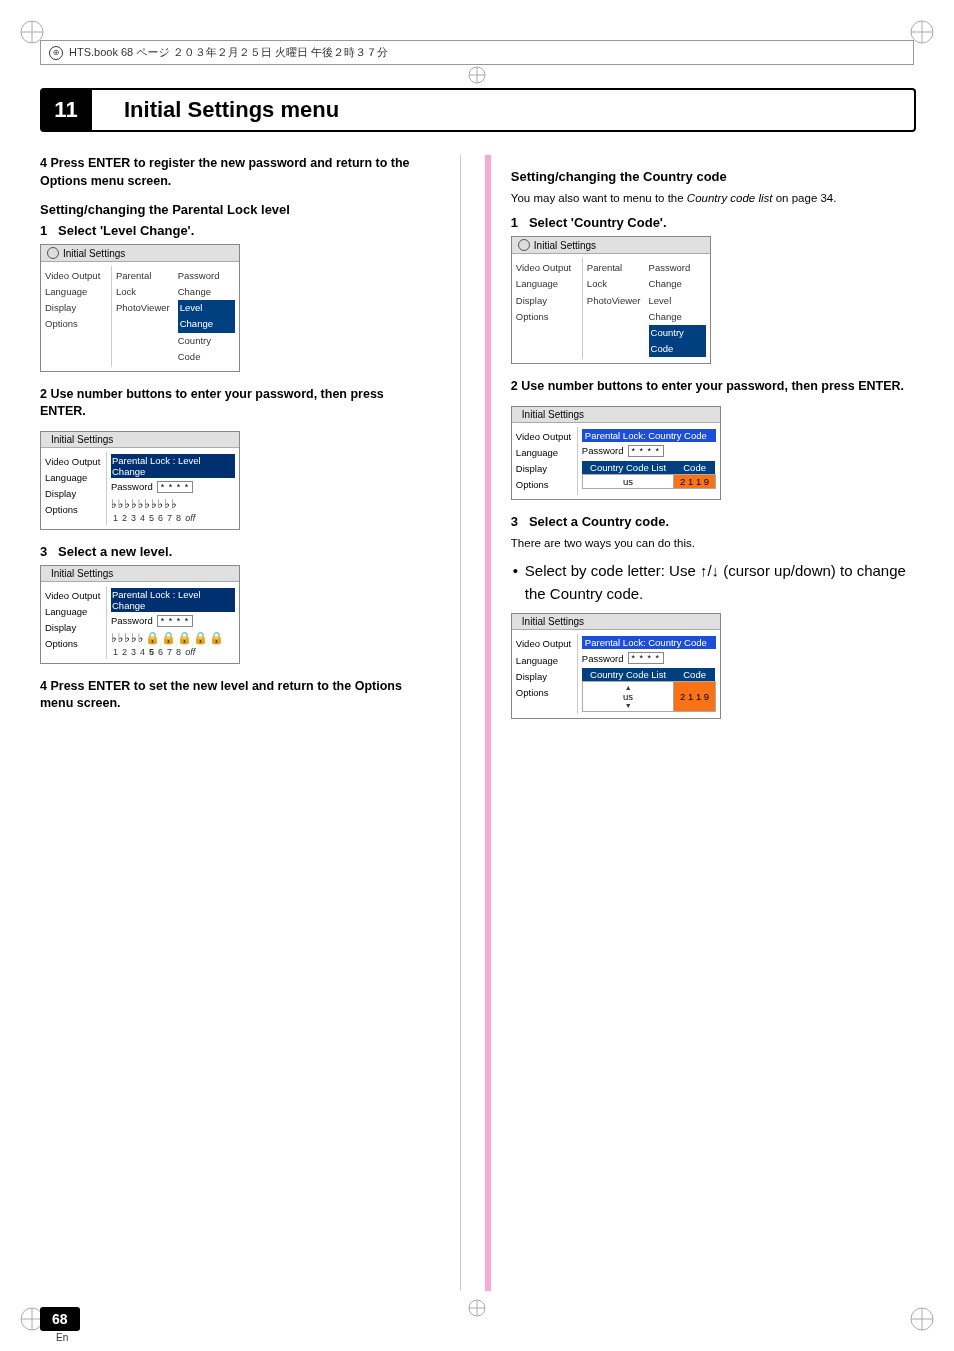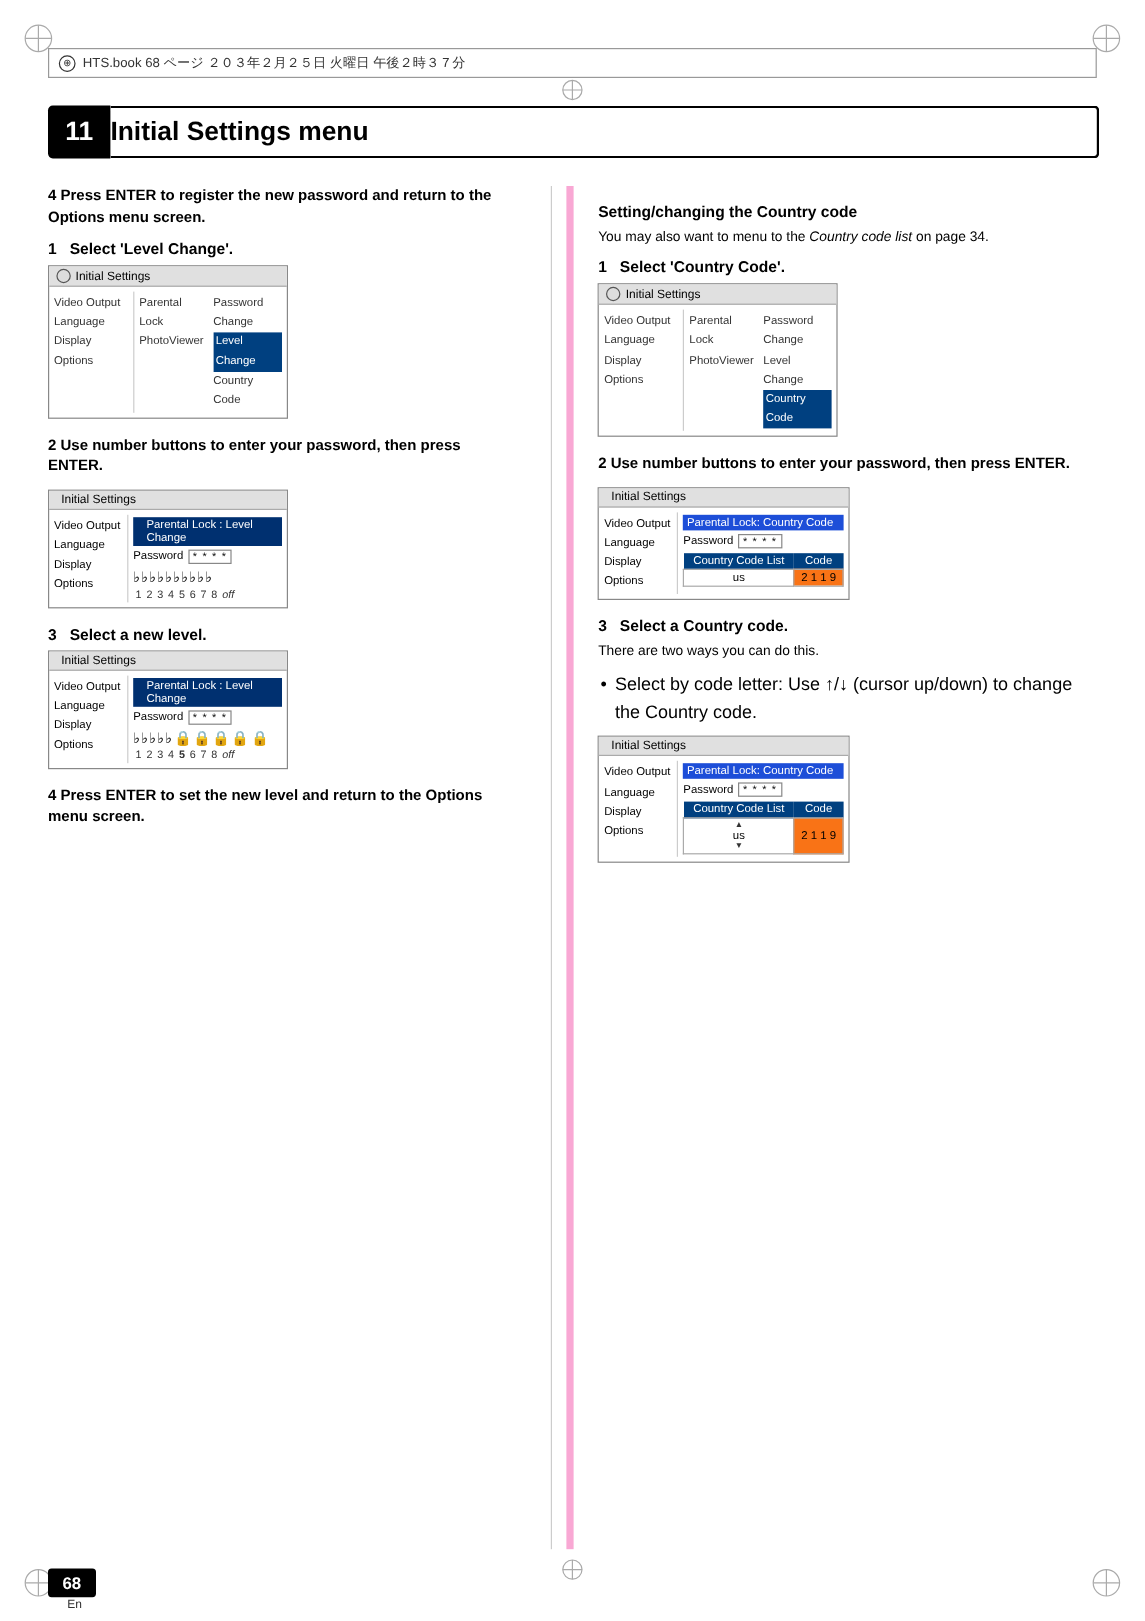--- a/index.html
+++ b/index.html
@@ -67,38 +67,38 @@
       justify-content: center;
       border-radius: 4px 0 0 4px;
       flex-shrink: 0;
     }
     .chapter-title-box {
       border: 2px solid #000;
       flex: 1;
       height: 44px;
       display: flex;
       align-items: center;
-      padding-left: 0;
+      padding-left: 32px;
       border-left: none;
       border-radius: 0 4px 4px 0;
     }
     .chapter-title {
       font-size: 22px;
       font-weight: bold;
     }
 
     
     .main-content {
       position: absolute;
       top: 155px;
       left: 40px;
       right: 40px;
       bottom: 60px;
       display: flex;
-      gap: 0;
+      gap: 12px;
     }
 
     .left-col {
       width: 48%;
       padding-right: 20px;
     }
     .right-col {
       width: 52%;
       padding-left: 10px;
       border-left: 6px solid #f9a8d4;
@@ -212,21 +212,21 @@
     .level-content {
       flex: 1;
       padding: 2px 4px;
       border-left: 1px solid #ccc;
       font-size: 9.5px;
     }
     .level-header {
       background: #003070;
       color: #fff;
       font-size: 9.5px;
-      padding: 1px 11px;
+      padding: 1px 1px;
       margin-bottom: 3px;
     }
     .password-row {
       display: flex;
       align-items: center;
       gap: 4px;
       margin-bottom: 4px;
     }
     .pwd-label { font-size: 9.5px; }
     .pwd-dots {
@@ -420,20 +420,21 @@
     <span class="chapter-title">Initial Settings menu</span>
   </div>
 </div>
 
 <div class="main-content">
 
   <div class="left-col">
 
     <p class="step-bold">4   Press ENTER to register the new password and return to the Options menu screen.</p>
 
+    <p class="section-heading mt12">Setting/changing the Parental Lock level</p>
 
     <p class="step-label"><span>1</span>&nbsp;&nbsp;&nbsp;<span>Select 'Level Change'.</span></p>
 
     <div class="settings-screen">
       <div class="settings-screen-title">
         <span class="disc-icon"></span>
         <span>Initial Settings</span>
       </div>
       <div class="settings-screen-body">
         <div class="settings-nav">

